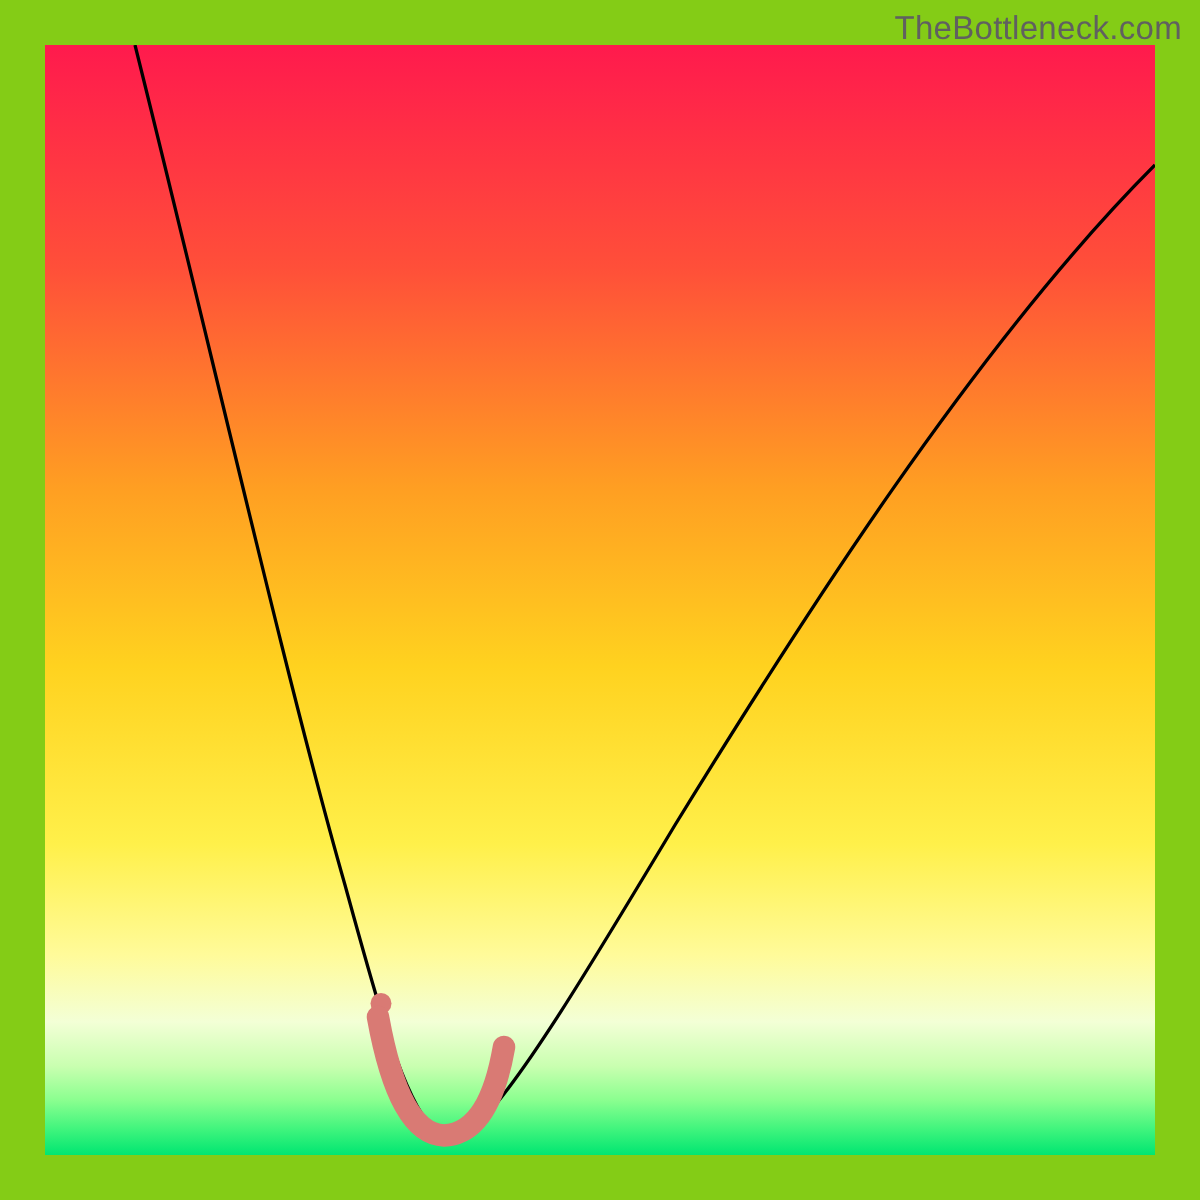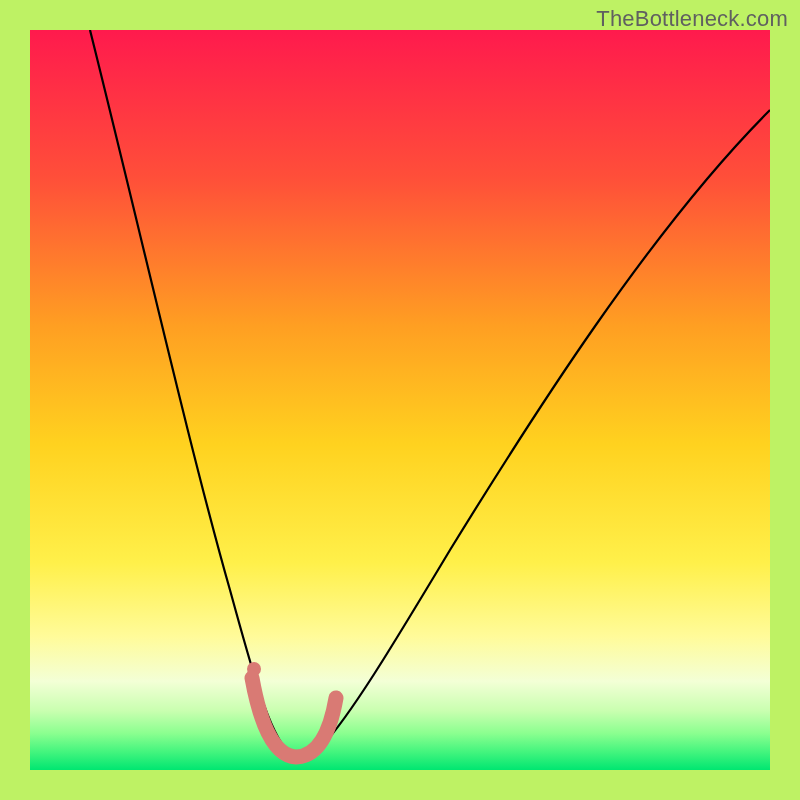--- a/index.html
+++ b/index.html
@@ -10,21 +10,21 @@
     background: #000;
     overflow: hidden;
     font-family: Arial, sans-serif;
   }
   .frame {
     position: absolute;
     left: 0;
     top: 0;
     width: 800px;
     height: 800px;
-    background: #bef264;
+    background: #84cc16;
   }
   .plot {
     position: absolute;
     left: 30px;
     top: 30px;
     width: 740px;
     height: 740px;
     overflow: hidden;
   }
   .gradient {

